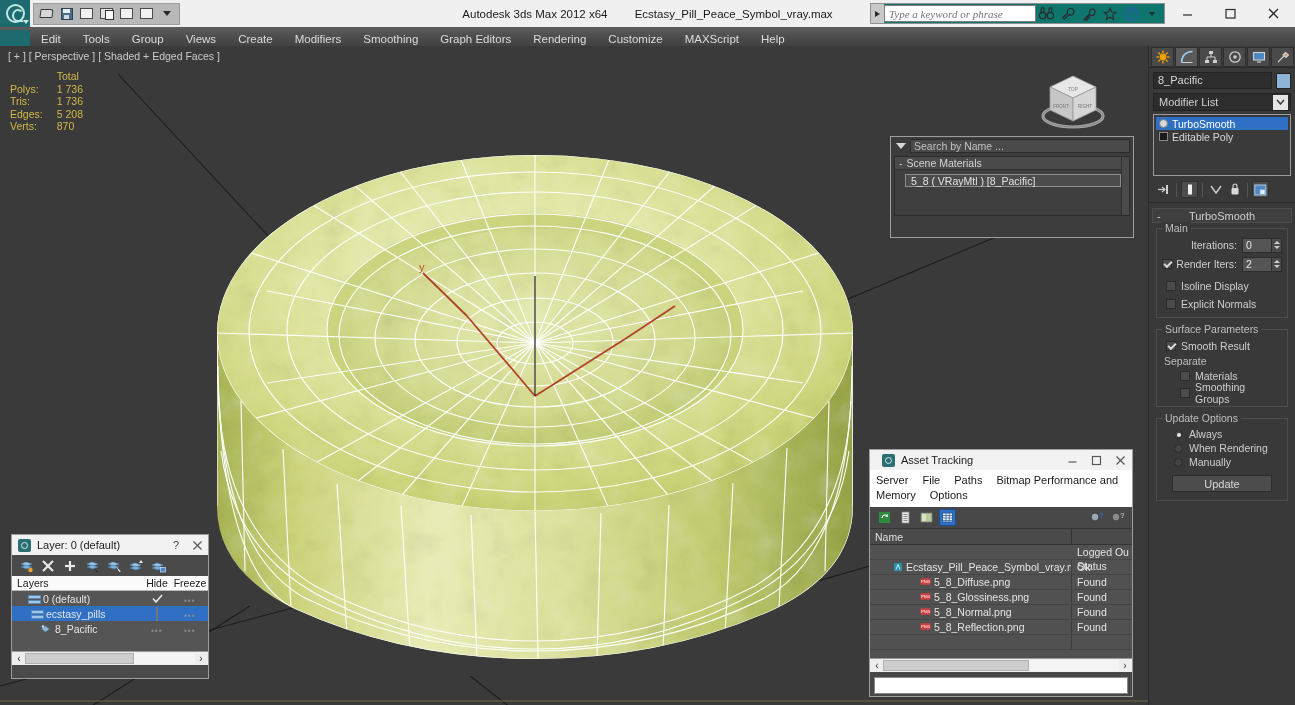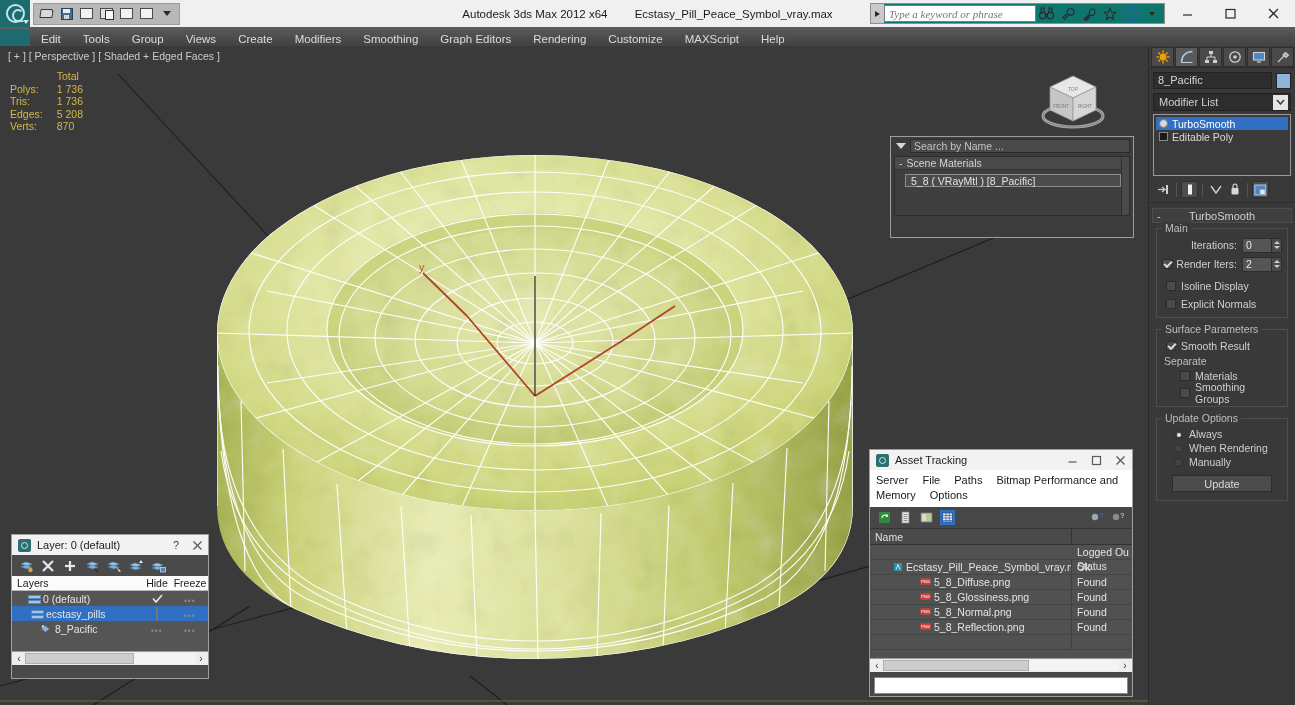--- a/index.html
+++ b/index.html
@@ -271,21 +271,21 @@
     margin: 4px 8px 0 10px; height: 13px; background: #4c4c4c; border: 1px solid #8d8d8d;
     color: #e2e2e2; font-size: 10.5px; display: flex; align-items: center; padding-left: 5px;
   }
   #mmb .mmb-scroll {
     position: absolute; right: 0; top: 0; width: 8px; height: 100%; background: #4a4a4a;
     border-left: 1px solid #303030;
   }
 
   
   #at { left: 869px; top: 449px; width: 264px; height: 248px; background: #474747; border: 1px solid #9e9e9e; }
-  #at .at-title { height: 20px; background: #f2f2f2; display: flex; align-items: center; padding-left: 6px; font-size: 11px; color: #1c1c1c; }
+  #at .at-title { height: 20px; background: #f2f2f2; display: flex; align-items: center; padding-left: 12px; font-size: 11px; color: #1c1c1c; }
   #at .at-title .ttl { flex: 1; padding-left: 6px; }
   #at .wbtn { width: 24px; height: 20px; display:flex;align-items:center;justify-content:center; }
   #at .at-menu {
     background: #fff; color: #1a1a1a; font-size: 11px; padding: 3px 6px 4px 6px; line-height: 15px;
   }
   #at .at-menu span { margin-right: 11px; }
   #at .at-tools {
     height: 22px; background: #474747; display: flex; align-items: center; gap: 4px; padding: 0 6px;
     border-bottom: 1px solid #353535;
   }

